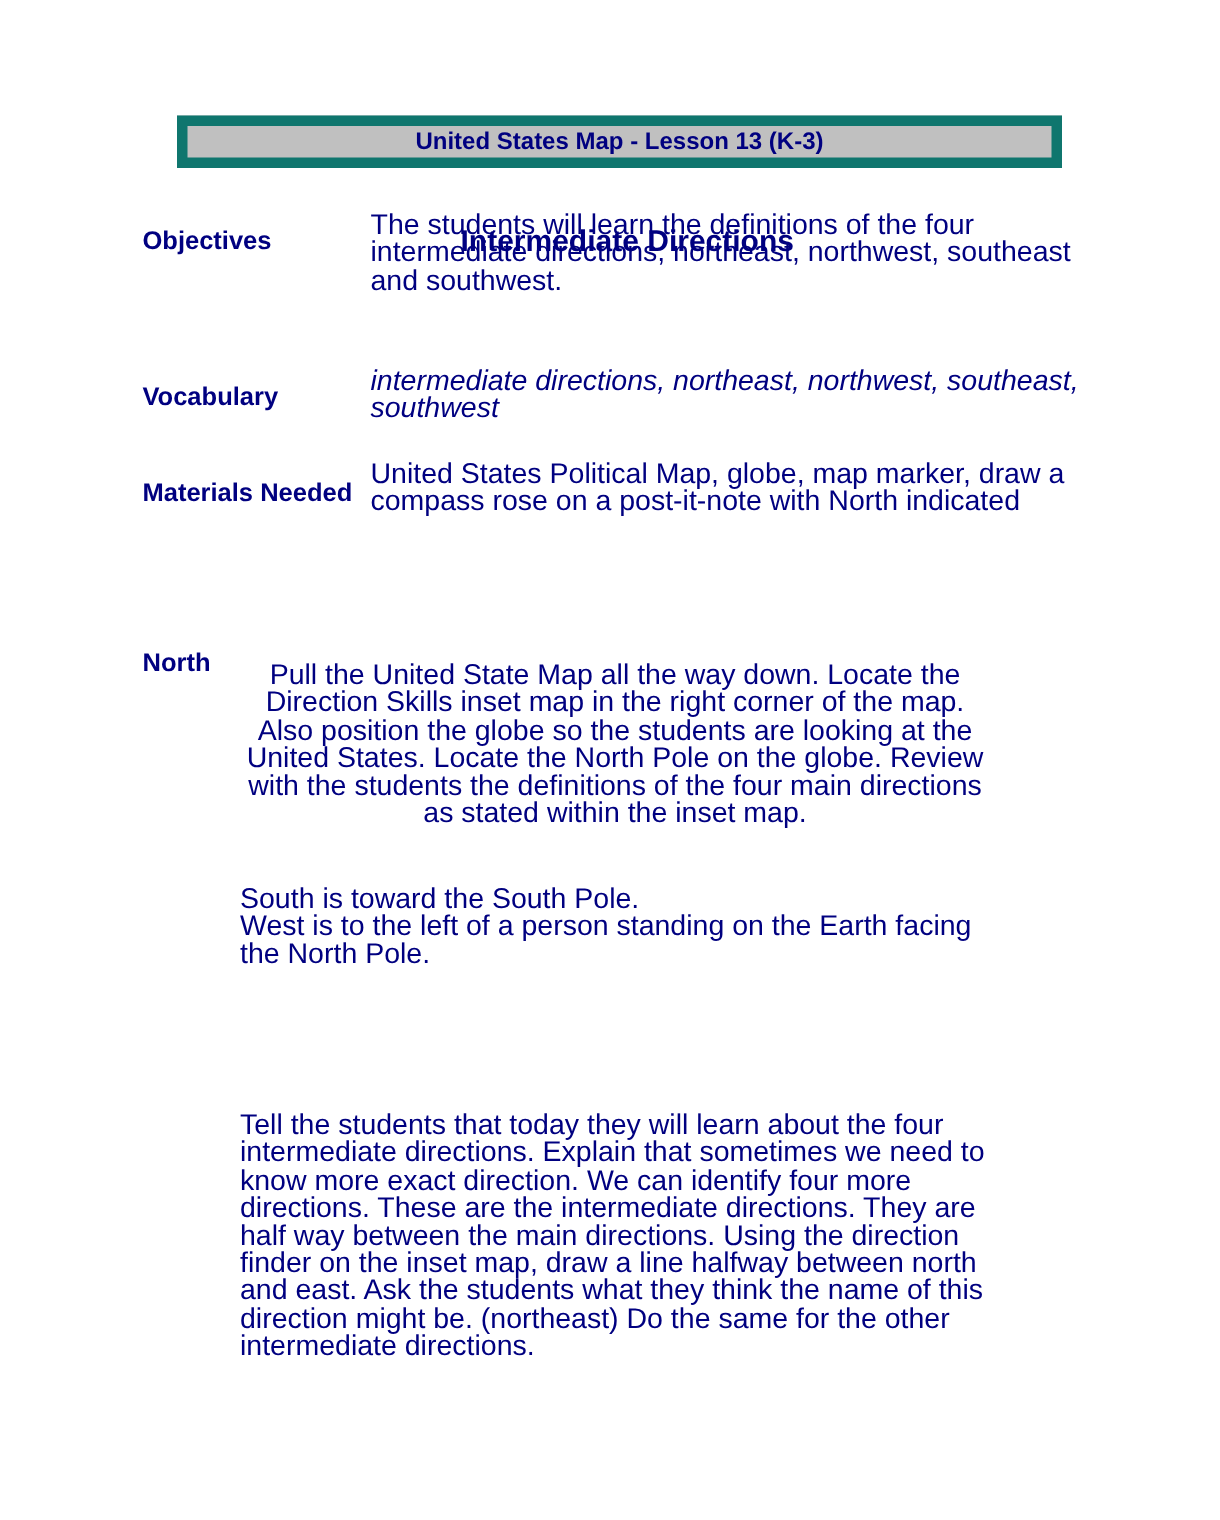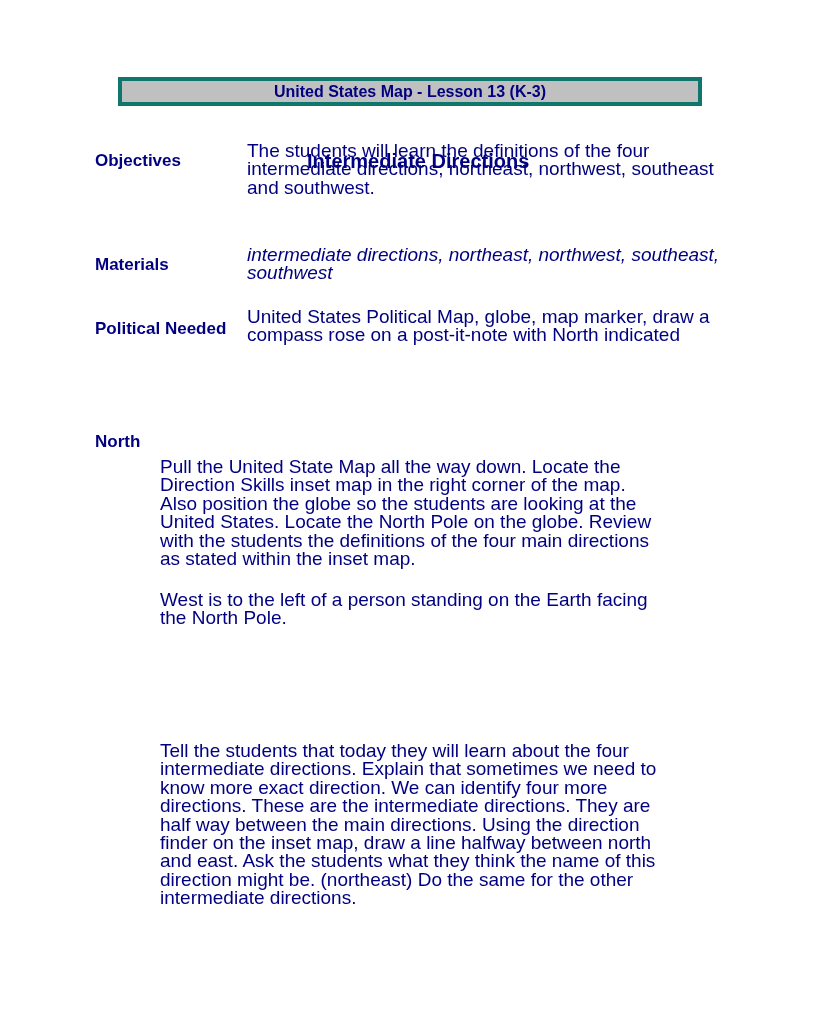--- a/index.html
+++ b/index.html
@@ -1,44 +1,45 @@
 <!DOCTYPE html>
 <html><head>
 <meta charset="utf-8">
 <style>
   html, body { margin:0; padding:0; background:#ffffff; }
   body { width:813px; height:1013px; position:relative; overflow:hidden;
          font-family:"Liberation Sans", sans-serif; color:#000080; }
   .abs { position:absolute; }
   .title-box { left:118px; top:77px; width:576px; height:21px; background:#c0c0c0;
-               border:4px solid #0f766e; text-align:center; font-weight:bold; font-size:16px; line-height:22px; }
+               border:7px solid #0f766e; text-align:center; font-weight:bold; font-size:16px; line-height:22px; }
   .subtitle { left:307px; top:119px; font-weight:bold; font-size:20px;margin-top:31px; }
   .label { left:95px; font-weight:bold; font-size:17px; }
   .body-text { font-size:19px; line-height:18.4px; }
   .col { left:247px; width:480px; }
   .lesson { left:160px; width:500px; }
   p { margin:0; }
 </style>
 </head>
 <body>
 
 <div class="abs title-box">United States Map - Lesson 13 (K-3)</div>
 <div class="abs subtitle">Intermediate Directions</div>
 
 <div class="abs label" style="top:151px;">Objectives</div>
 <div class="abs col body-text" style="top:142px;">
   <p>The students will learn the definitions of the four intermediate directions, northeast, northwest, southeast and southwest.</p>
 </div>
 
-<div class="abs label" style="top:255px;">Materials</div>
+<div class="abs label" style="top:255px;">Vocabulary</div>
 <div class="abs col body-text" style="top:246px;font-style:italic;">intermediate directions, northeast, northwest, southeast, southwest</div>
 
-<div class="abs label" style="top:319px;">Political Needed</div>
+<div class="abs label" style="top:319px;">Materials Needed</div>
 <div class="abs col body-text" style="top:308px;">United States Political Map, globe, map marker, draw a compass rose on a post-it-note with North indicated</div>
 
 <div class="abs label" style="top:432px;">North</div>
-<div class="abs lesson body-text" style="top:458px;">Pull the United State Map all the way down. Locate the Direction Skills inset map in the right corner of the map. Also position the globe so the students are looking at the United States. Locate the North Pole on the globe. Review with the students the definitions of the four main directions as stated within the inset map.</div>
+<div class="abs lesson body-text" style="top:442px;text-align:center;">Pull the United State Map all the way down. Locate the Direction Skills inset map in the right corner of the map. Also position the globe so the students are looking at the United States. Locate the North Pole on the globe. Review with the students the definitions of the four main directions as stated within the inset map.</div>
 
 <div class="abs lesson body-text" style="top:591px; width:495px;">
+  <p>South is toward the South Pole.</p>
   <p>West is to the left of a person standing on the Earth facing the North Pole.</p>
 </div>
 
 <div class="abs lesson body-text" style="top:742px;">Tell the students that today they will learn about the four intermediate directions. Explain that sometimes we need to know more exact direction. We can identify four more directions. These are the intermediate directions. They are half way between the main directions. Using the direction finder on the inset map, draw a line halfway between north and east. Ask the students what they think the name of this direction might be. (northeast) Do the same for the other intermediate directions.</div>
 
 </body></html>

